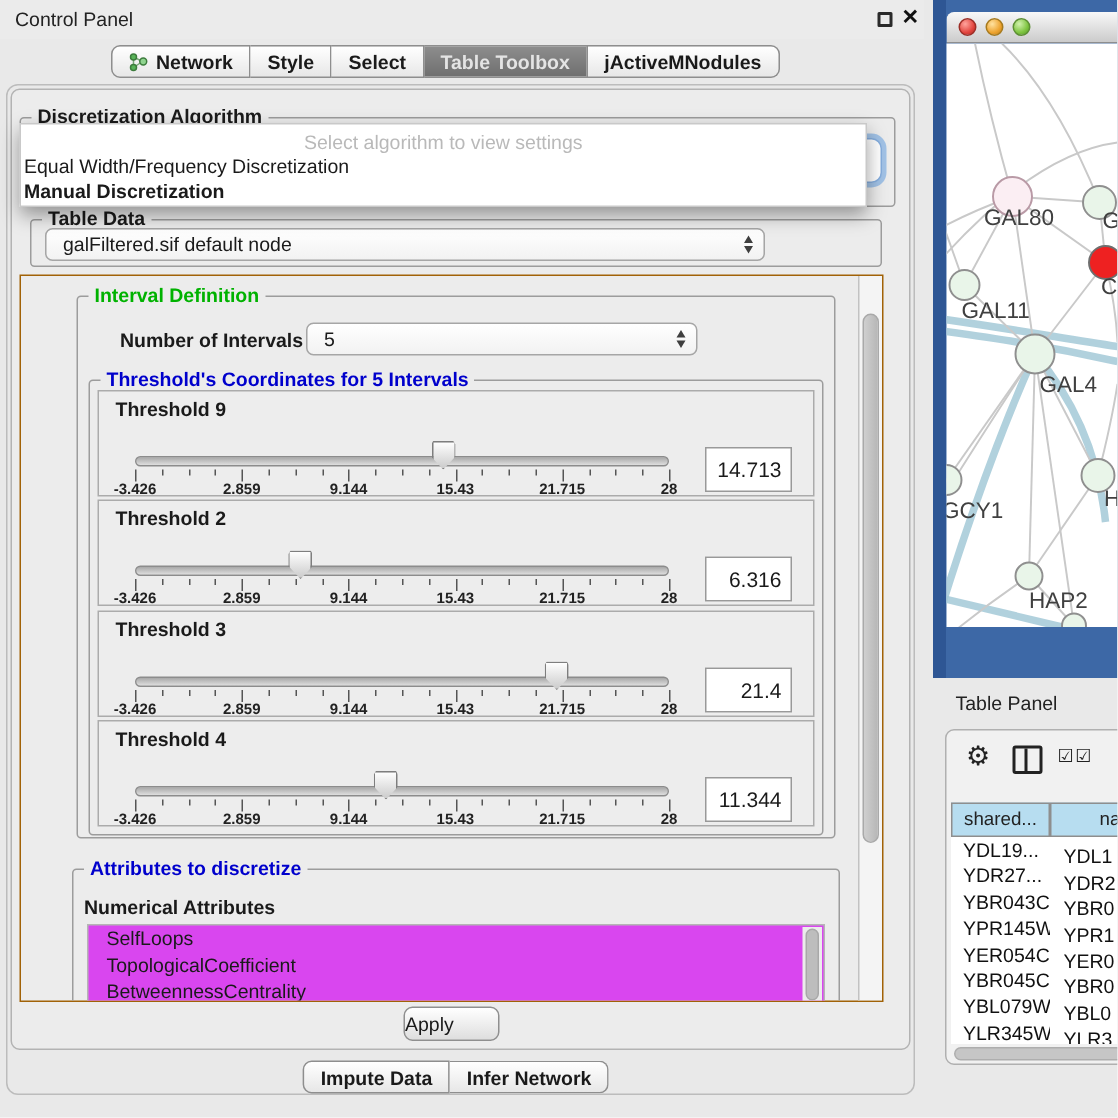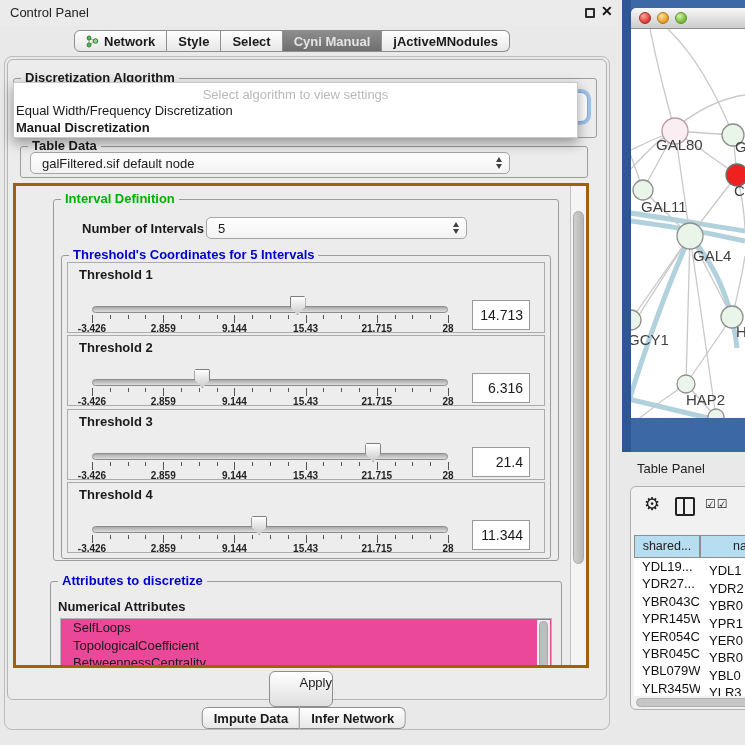--- a/index.html
+++ b/index.html
@@ -41,21 +41,21 @@
 
   #tabledata-group{left:20px;top:146px;width:568px;height:32px;}
   .combo{background:linear-gradient(#ffffff,#f2f2f2);border:1px solid #a6a6a6;border-radius:5px;}
   .combo .ctext{position:absolute;left:11px;top:50%;transform:translateY(-50%);white-space:nowrap;}
   .stepper{position:absolute;right:7px;top:50%;transform:translateY(-50%);display:flex;flex-direction:column;gap:2px;}
   .stepper i{display:block;width:0;height:0;border-left:3.5px solid transparent;border-right:3.5px solid transparent;}
   .stepper .up{border-bottom:5px solid #3f3f3f;}
   .stepper .dn{border-top:5px solid #3f3f3f;}
   #tabledata-combo{left:30px;top:152px;width:480px;height:22px;}
 
-  #scrollpane{left:13px;top:183px;width:576px;height:485px;border:3px solid #a16207;background:#ececec;overflow:hidden;}
+  #scrollpane{left:13px;top:183px;width:576px;height:485px;border:1px solid #a16207;background:#ececec;overflow:hidden;}
   #sp-vscroll{position:absolute;right:0;top:0;width:16px;height:100%;background:#f4f4f4;border-left:1px solid #c2c2c2;box-sizing:border-box;}
   #sp-thumb{position:absolute;left:2px;top:25px;width:11px;height:353px;border-radius:6px;
             background:linear-gradient(90deg,#cfcfcf,#b7b7b7);border:1px solid #a9a9a9;box-sizing:border-box;}
 
   #interval-group{left:37px;top:13px;width:506px;height:362px;}
   #num-int-label{left:66px;top:35px;font-weight:700;}
   #num-int-combo{left:190px;top:31px;width:261px;height:22px;}
   #thresh-group{left:45px;top:69px;width:490px;height:304px;}
 
   .thr-block{position:absolute;left:51px;width:478px;height:71px;border:1px solid #ababab;background:#ededed;box-sizing:border-box;}
@@ -67,27 +67,27 @@
             background:linear-gradient(#a9a9a9,#dedede);border:1px solid #8c8c8c;box-sizing:border-box;}
   .tick{position:absolute;top:52px;width:1px;height:4px;background:#555;}
   .tick.maj{height:8px;}
   .ticklab{position:absolute;top:60px;transform:translateX(-50%);font-size:10px;font-weight:700;color:#222;white-space:nowrap;}
   .thumb{position:absolute;top:33px;width:16px;height:19px;background:linear-gradient(#fefefe,#cccccc);
          border:1px solid #7e7e7e;box-sizing:border-box;
          clip-path:polygon(8% 0,92% 0,100% 12%,100% 55%,50% 100%,0 55%,0 12%);}
 
   #attr-group{left:34px;top:395px;width:512px;height:130px;}
   #attr-label{left:42px;top:413px;font-weight:700;}
-  #attr-list{left:44px;top:432px;width:492px;height:80px;background:#ec4899;border:1px solid #b5b5b5;overflow:hidden;}
+  #attr-list{left:44px;top:432px;width:492px;height:80px;background:#d946ef;border:1px solid #b5b5b5;overflow:hidden;}
   .attr-item{padding-left:12px;line-height:17.5px;white-space:nowrap;}
   #attr-vscroll{position:absolute;right:1px;top:1px;width:13px;height:76px;background:#ececec;}
   #attr-thumb{position:absolute;left:2px;top:1px;width:9px;height:48px;border-radius:5px;background:#bdbdbd;border:1px solid #a8a8a8;box-sizing:border-box;}
 
-  #apply-btn{left:269px;top:671px;width:64px;height:36px;border:1px solid #8f8f8f;border-radius:6px;
-             background:linear-gradient(#ffffff,#dedede);text-align:right;line-height:21px;font-size:13px;}
+  #apply-btn{left:269px;top:671px;width:64px;height:23px;border:1px solid #8f8f8f;border-radius:6px;
+             background:linear-gradient(#ffffff,#dedede);text-align:left;line-height:21px;font-size:13px;}
   #bottom-tabs{left:304px;top:707px;transform:translateX(-50%);}
 
   
   #desktop{left:622px;top:0;width:123px;height:452px;background:linear-gradient(90deg,#2e5694 0px,#2e5694 9px,#3d68a6 9px);}
   #net-titlebar{left:631px;top:8px;width:114px;height:21px;background:linear-gradient(#f8f8f8,#cbcbcb);
                 border-bottom:1px solid #8e8e8e;border-radius:5px 0 0 0;display:flex;align-items:center;gap:6px;padding-left:8px;}
   .light{width:12px;height:12px;border-radius:50%;box-sizing:border-box;}
   .light.red{background:radial-gradient(circle at 35% 30%,#ffa49d,#e2463f 60%,#a82920);border:1px solid #9c2e27;}
   .light.yellow{background:radial-gradient(circle at 35% 30%,#ffe2a0,#eda32f 60%,#b97b17);border:1px solid #a67a1e;}
   .light.green{background:radial-gradient(circle at 35% 30%,#d2f2ae,#7ec440 60%,#55952b);border:1px solid #5d8f34;}
@@ -138,21 +138,21 @@
       </svg>
       <span>Network</span>
     </div>
     <div class="tab">
         <span>Style</span>
       </div>
     <div class="tab">
         <span>Select</span>
       </div>
     <div class="tab selected">
-        <span>Cyni Manual</span>
+        <span>Table Toolbox</span>
       </div>
     <div class="tab">
         <span>jActiveMNodules</span>
       </div>
   </div>
 
   <div class="abs" id="client-frame"></div>
   <div class="abs" id="main-panel"></div>
 
   <div class="abs group" id="algo-group">
@@ -187,21 +187,21 @@
       <span class="stepper">
           <i class="up"></i>
           <i class="dn"></i>
         </span>
     </div>
     <div class="abs group" id="thresh-group">
       <span class="gtitle blue">Threshold's Coordinates for 5 Intervals</span>
     </div>
 
     <div class="thr-block" style="top:76px">
-      <div class="thr-label">Threshold 1</div>
+      <div class="thr-label">Threshold 9</div>
       <div class="slider-widget">
           <div class="sl-track"></div>
           <div class="tick maj" style="left:24.0px"></div>
           <div class="tick" style="left:41.8px"></div>
           <div class="tick" style="left:59.6px"></div>
           <div class="tick" style="left:77.4px"></div>
           <div class="tick maj" style="left:95.2px"></div>
           <div class="tick" style="left:113.0px"></div>
           <div class="tick" style="left:130.8px"></div>
           <div class="tick" style="left:148.6px"></div>

